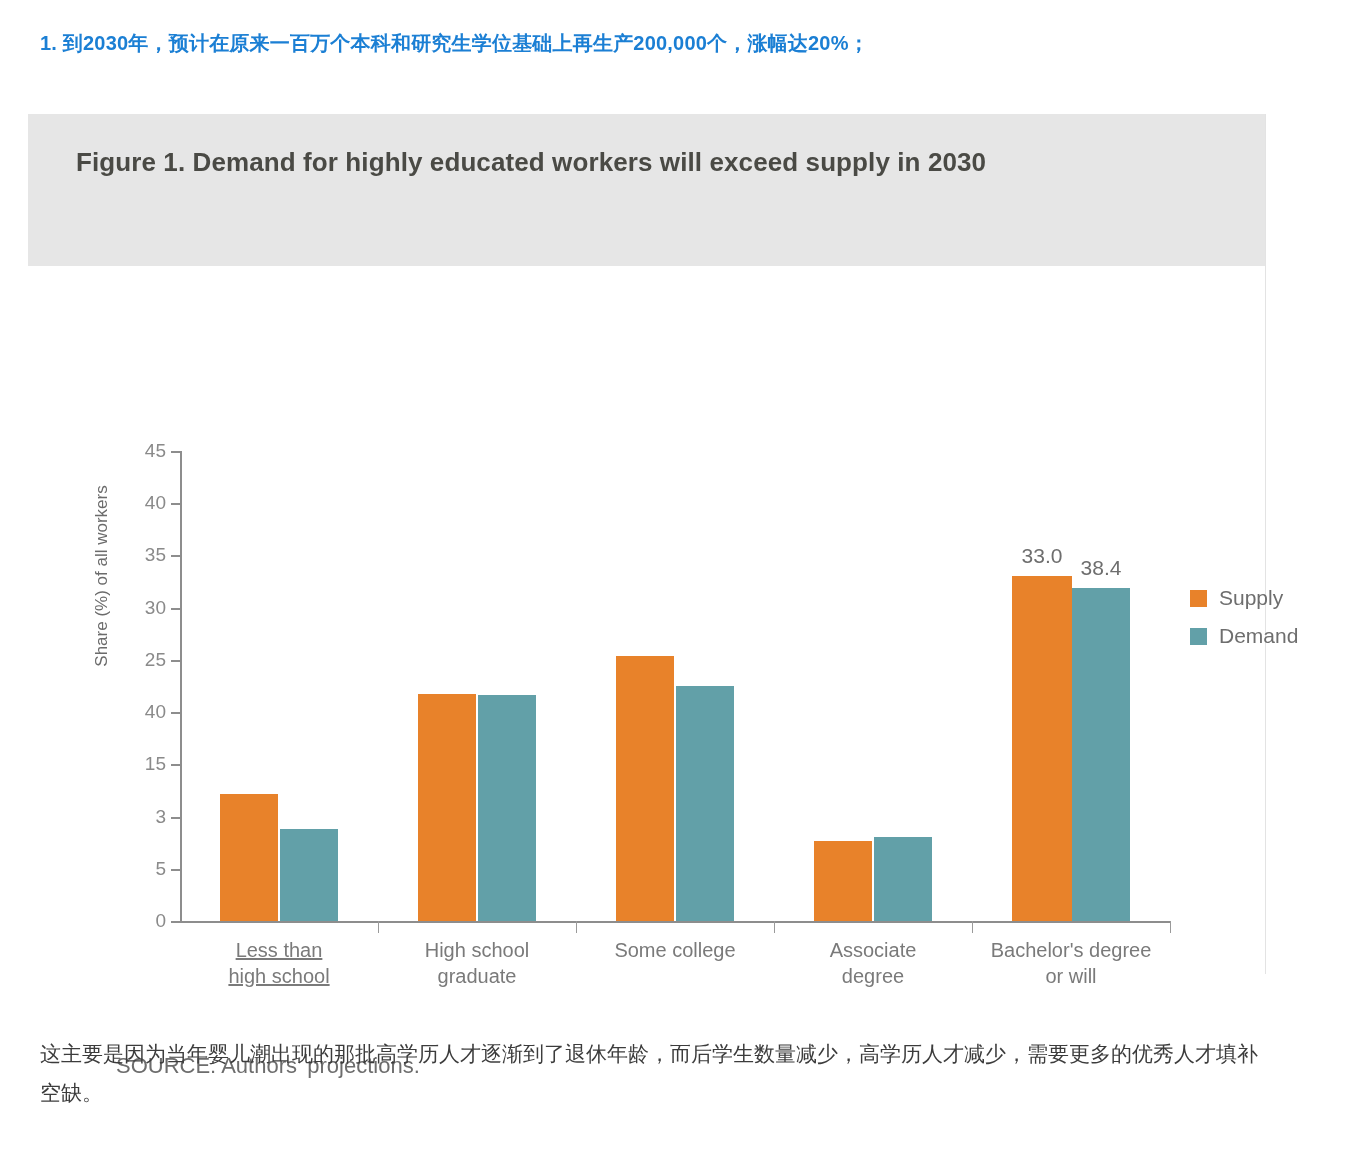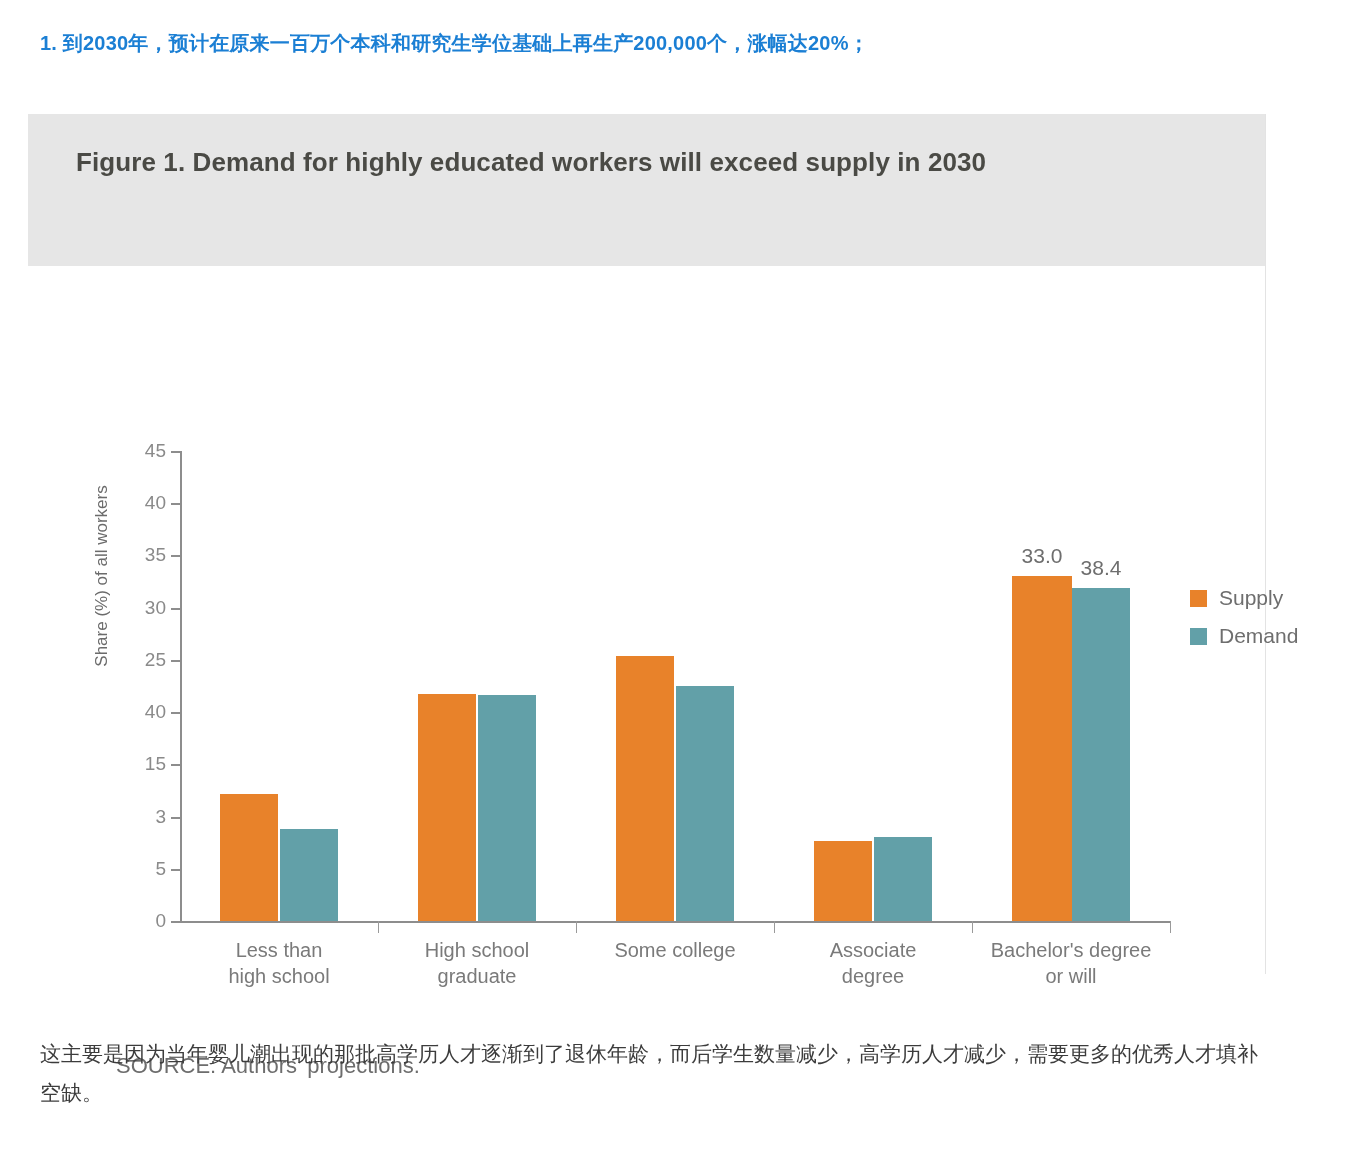--- a/index.html
+++ b/index.html
@@ -264,21 +264,21 @@
             <div class="tick-label">35</div>
           </div>
           <div class="tick-row" style="top: 52.2222px;">
             <div class="tick" style="top: 0px;"></div>
             <div class="tick-label">40</div>
           </div>
           <div class="tick-row" style="top: 0px;">
             <div class="tick" style="top: 0px;"></div>
             <div class="tick-label">45</div>
           </div>
-          <div class="cat-label" style="left: -20px; width: 238px;">
+          <div class="cat-label" style="left: -20px; width: 238px; text-decoration: underline;">
             <div>Less than</div>
             <div>high school</div>
           </div>
           <div class="group" style="left: 0px; width: 198px;">
             <div class="bar supply" style="left: 40px; width: 58px; height: 127.422px; background: rgb(232, 130, 42);"></div>
             <div class="bar demand" style="left: 100px; width: 58px; height: 91.9111px; background: rgb(98, 160, 168);"></div>
           </div>
           <div class="xtick-sep" style="left: 198px;"></div>
           <div class="cat-label" style="left: 178px; width: 238px;">
             <div>High school</div>

